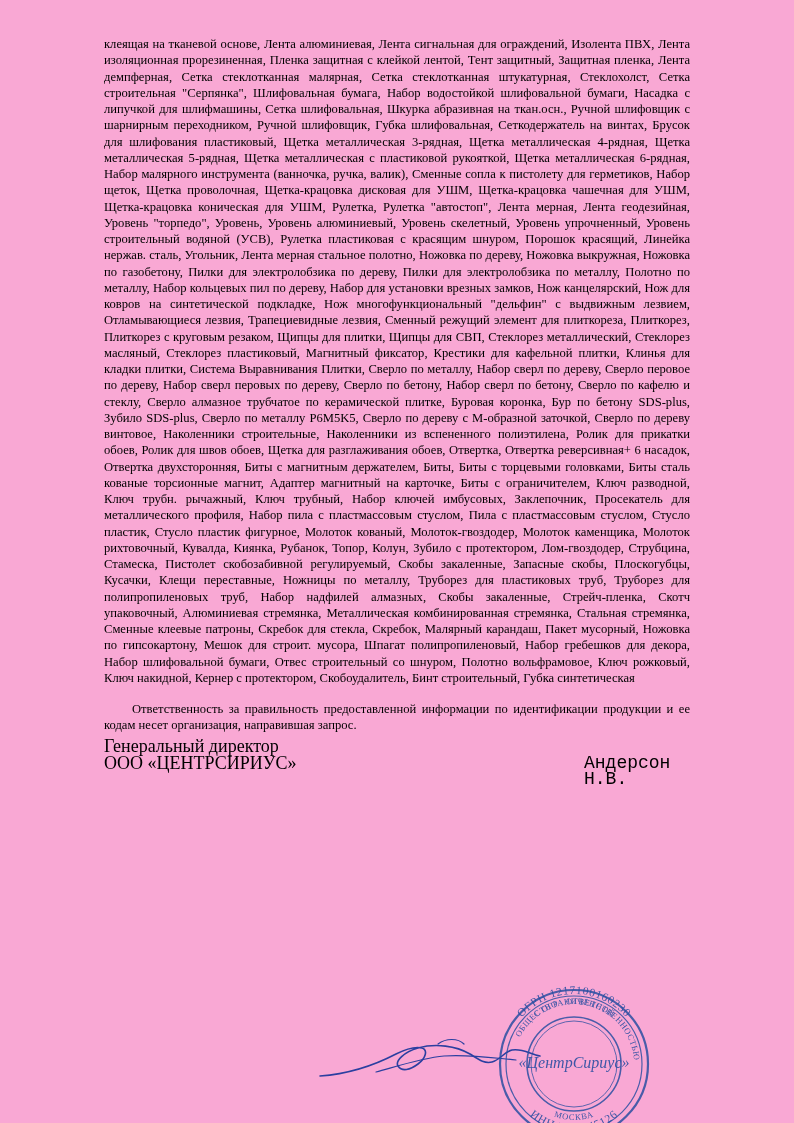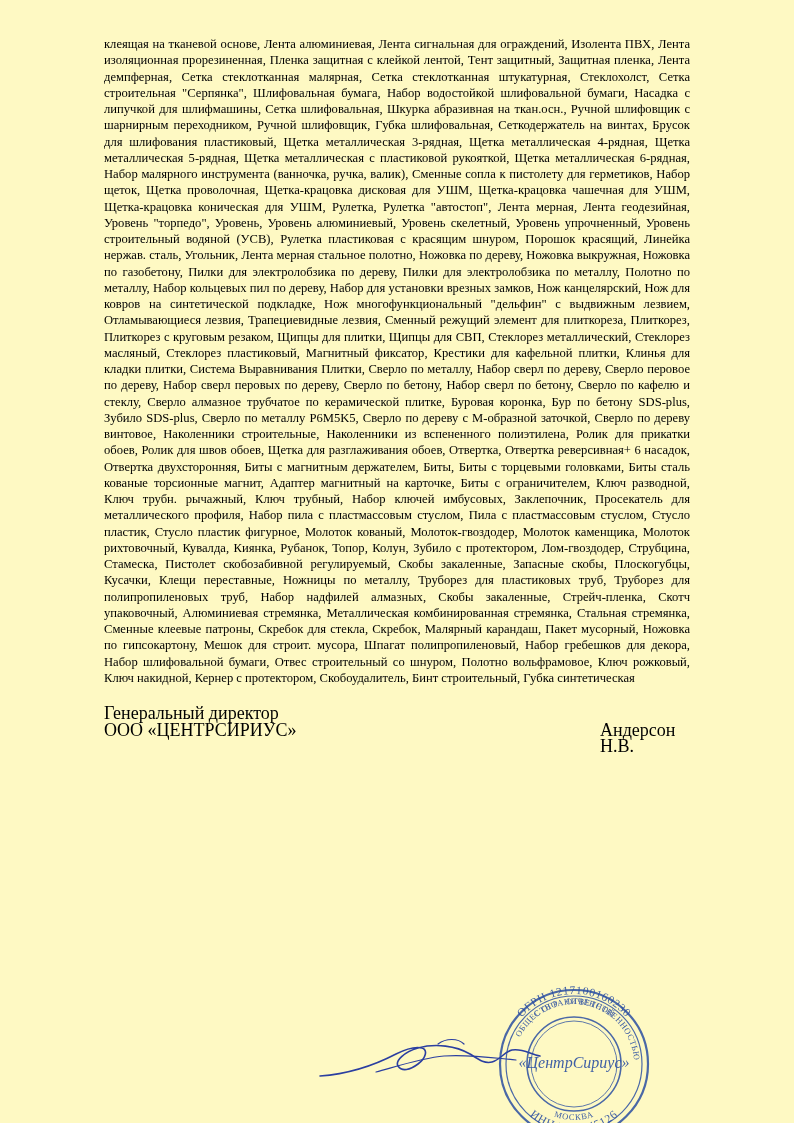--- a/index.html
+++ b/index.html
@@ -13,21 +13,21 @@
     position: relative;
     font-family: "Liberation Serif", serif;
     color: #000000;
     overflow: hidden;
   }
   .page {
     position: absolute;
     left: 0; top: 0;
     width: 794px;
     height: 1123px;
-    background: #fef9c3;
+    background: #f9a8d4;
   }
   .content {
     position: absolute;
     left: 104px;
     top: 36px;
     width: 586px;
   }
   p.body-par {
     margin: 0;
     font-size: 12.6px;
@@ -46,22 +46,23 @@
     margin-top: 4px;
     font-size: 18px;
     line-height: 16.25px;
   }
   .sig-row {
     position: relative;
     height: 17px;
   }
   .sig-name-right {
     position: absolute;
-    left: 496px;
+    left: 480px;
     top: 0;
+    font-family: Liberation Mono, monospace;
   }
   
   .stamp {
     position: absolute;
     left: 489px;
     top: 979px;
     width: 170px;
     height: 170px;
     color: #2b4fa2;
     pointer-events: none;
@@ -84,20 +85,21 @@
 
   <div class="content">
 
     <p class="body-par">клеящая на тканевой основе, Лента алюминиевая, Лента сигнальная для ограждений, Изолента ПВХ, Лента изоляционная прорезиненная, Пленка защитная с клейкой лентой, Тент защитный, Защитная пленка, Лента демпферная, Сетка стеклотканная малярная, Сетка стеклотканная штукатурная, Стеклохолст, Сетка строительная "Серпянка", Шлифовальная бумага, Набор водостойкой шлифовальной бумаги, Насадка с липучкой для шлифмашины, Сетка шлифовальная, Шкурка абразивная на ткан.осн., Ручной шлифовщик с шарнирным переходником, Ручной шлифовщик, Губка шлифовальная, Сеткодержатель на винтах, Брусок для шлифования пластиковый, Щетка металлическая 3-рядная, Щетка металлическая 4-рядная, Щетка металлическая 5-рядная, Щетка металлическая с пластиковой рукояткой, Щетка металлическая 6-рядная, Набор малярного инструмента (ванночка, ручка, валик), Сменные сопла к пистолету для герметиков, Набор щеток, Щетка проволочная, Щетка-крацовка дисковая для УШМ, Щетка-крацовка чашечная для УШМ, Щетка-крацовка коническая для УШМ, Рулетка, Рулетка "автостоп", Лента мерная, Лента геодезийная, Уровень "торпедо", Уровень, Уровень алюминиевый, Уровень скелетный, Уровень упрочненный, Уровень строительный водяной (УСВ), Рулетка пластиковая с красящим шнуром, Порошок красящий, Линейка нержав. сталь, Угольник, Лента мерная стальное полотно, Ножовка по дереву, Ножовка выкружная, Ножовка по газобетону, Пилки для электролобзика по дереву, Пилки для электролобзика по металлу, Полотно по металлу, Набор кольцевых пил по дереву, Набор для установки врезных замков, Нож канцелярский, Нож для ковров на синтетической подкладке, Нож многофункциональный "дельфин" с выдвижным лезвием, Отламывающиеся лезвия, Трапециевидные лезвия, Сменный режущий элемент для плиткореза, Плиткорез, Плиткорез с круговым резаком, Щипцы для плитки, Щипцы для СВП, Стеклорез металлический, Стеклорез масляный, Стеклорез пластиковый, Магнитный фиксатор, Крестики для кафельной плитки, Клинья для кладки плитки, Система Выравнивания Плитки, Сверло по металлу, Набор сверл по дереву, Сверло перовое по дереву, Набор сверл перовых по дереву, Сверло по бетону, Набор сверл по бетону, Сверло по кафелю и стеклу, Сверло алмазное трубчатое по керамической плитке, Буровая коронка, Бур по бетону SDS-plus, Зубило SDS-plus, Сверло по металлу P6M5K5, Сверло по дереву с М-образной заточкой, Сверло по дереву винтовое, Наколенники строительные, Наколенники из вспененного полиэтилена, Ролик для прикатки обоев, Ролик для швов обоев, Щетка для разглаживания обоев, Отвертка, Отвертка реверсивная+ 6 насадок, Отвертка двухсторонняя, Биты с магнитным держателем, Биты, Биты с торцевыми головками, Биты сталь кованые торсионные магнит, Адаптер магнитный на карточке, Биты с ограничителем, Ключ разводной, Ключ трубн. рычажный, Ключ трубный, Набор ключей имбусовых, Заклепочник, Просекатель для металлического профиля, Набор пила с пластмассовым стуслом, Пила с пластмассовым стуслом, Стусло пластик, Стусло пластик фигурное, Молоток кованый, Молоток-гвоздодер, Молоток каменщика, Молоток рихтовочный, Кувалда, Киянка, Рубанок, Топор, Колун, Зубило с протектором, Лом-гвоздодер, Струбцина, Стамеска, Пистолет скобозабивной регулируемый, Скобы закаленные, Запасные скобы, Плоскогубцы, Кусачки, Клещи переставные, Ножницы по металлу, Труборез для пластиковых труб, Труборез для полипропиленовых труб, Набор надфилей алмазных, Скобы закаленные, Стрейч-пленка, Скотч упаковочный, Алюминиевая стремянка, Металлическая комбинированная стремянка, Стальная стремянка, Сменные клеевые патроны, Скребок для стекла, Скребок, Малярный карандаш, Пакет мусорный, Ножовка по гипсокартону, Мешок для строит. мусора, Шпагат полипропиленовый, Набор гребешков для декора, Набор шлифовальной бумаги, Отвес строительный со шнуром, Полотно вольфрамовое, Ключ рожковый, Ключ накидной, Кернер с протектором, Скобоудалитель, Бинт строительный, Губка синтетическая</p>
 
     <div class="gap-small"></div>
 
 
     <div class="gap-tiny"></div>
 
+    <p class="body-par indented">Ответственность за правильность предоставленной информации по идентификации продукции и ее кодам несет организация, направившая запрос.</p>
 
     <div class="signature-block">
       <div class="sig-row">
         <span>Генеральный директор</span>
       </div>
       <div class="sig-row">
         <span>ООО «ЦЕНТРСИРИУС»</span>
         <span class="sig-name-right">Андерсон Н.В.</span>
       </div>
     </div>

